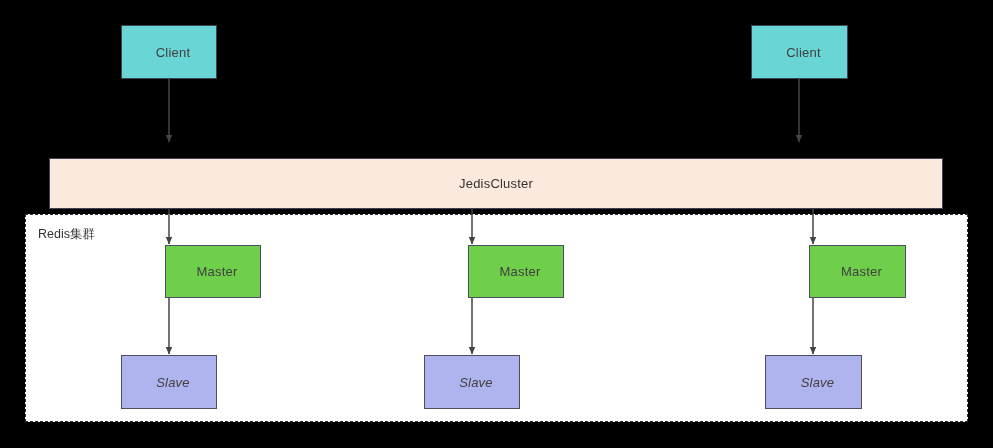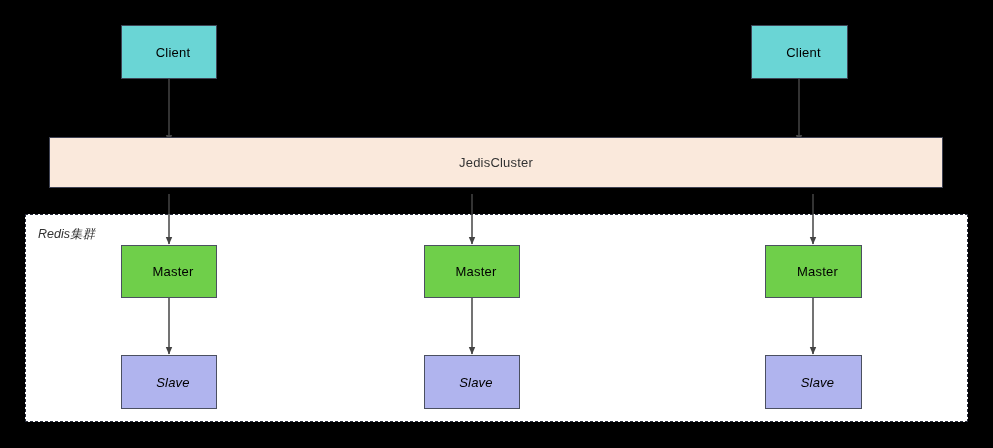--- a/index.html
+++ b/index.html
@@ -14,35 +14,36 @@
     background: #000000;
     overflow: hidden;
     font-family: "Liberation Sans", "DejaVu Sans", sans-serif;
   }
   .node {
     position: absolute;
     box-sizing: border-box;
     display: flex;
     align-items: center;
     justify-content: center;
-    color: #000000;
+    color: #404040;
     font-size: 13px;
     line-height: 1;
     letter-spacing: 0.2px;
     border: 1.6px solid #44485a;
     white-space: nowrap;
     padding-left: 8px;
   }
   .node-client {
     background: #6ad5d5;
     border-color: #3f4455;
   }
   .node-master {
     background: #6fcf4a;
     border-color: #4b5060;
+    margin-left: 44px;
   }
   .node-slave {
     background: #b0b4ee;
     border-color: #4b5060;
     font-style: italic;
   }
   .bar-jedis {
     position: absolute;
     box-sizing: border-box;
     background: #fae9dc;
@@ -60,21 +61,20 @@
     box-sizing: border-box;
     background: #ffffff;
     border: 1.6px dashed #2b2f3d;
   }
   .cluster-label {
     position: absolute;
     color: #333333;
     font-size: 12.5px;
     line-height: 1;
     white-space: nowrap;
-    font-style: italic;
   }
   svg.edges {
     position: absolute;
     left: 0;
     top: 0;
     width: 993px;
     height: 448px;
     pointer-events: none;
   }
 </style>
@@ -104,21 +104,21 @@
       </g>
   </svg>
 
   <div class="node node-client" id="client-0" style="left: 121px; top: 25px; width: 96px; height: 54px;">
     <span>Client</span>
   </div>
   <div class="node node-client" id="client-1" style="left: 751px; top: 25px; width: 97px; height: 54px;">
     <span>Client</span>
   </div>
 
-  <div class="bar-jedis" id="jedis-bar" style="left: 49px; top: 137px; width: 894px; height: 51px;">
+  <div class="bar-jedis" id="jedis-bar" style="left: 49px; top: 158px; width: 894px; height: 51px;">
     <span>JedisCluster</span>
   </div>
 
   <div class="node node-master" id="master-0" style="left: 121px; top: 245px; width: 96px; height: 53px;">
     <span>Master</span>
   </div>
   <div class="node node-master" id="master-1" style="left: 424px; top: 245px; width: 96px; height: 53px;">
     <span>Master</span>
   </div>
   <div class="node node-master" id="master-2" style="left: 765px; top: 245px; width: 97px; height: 53px;">

